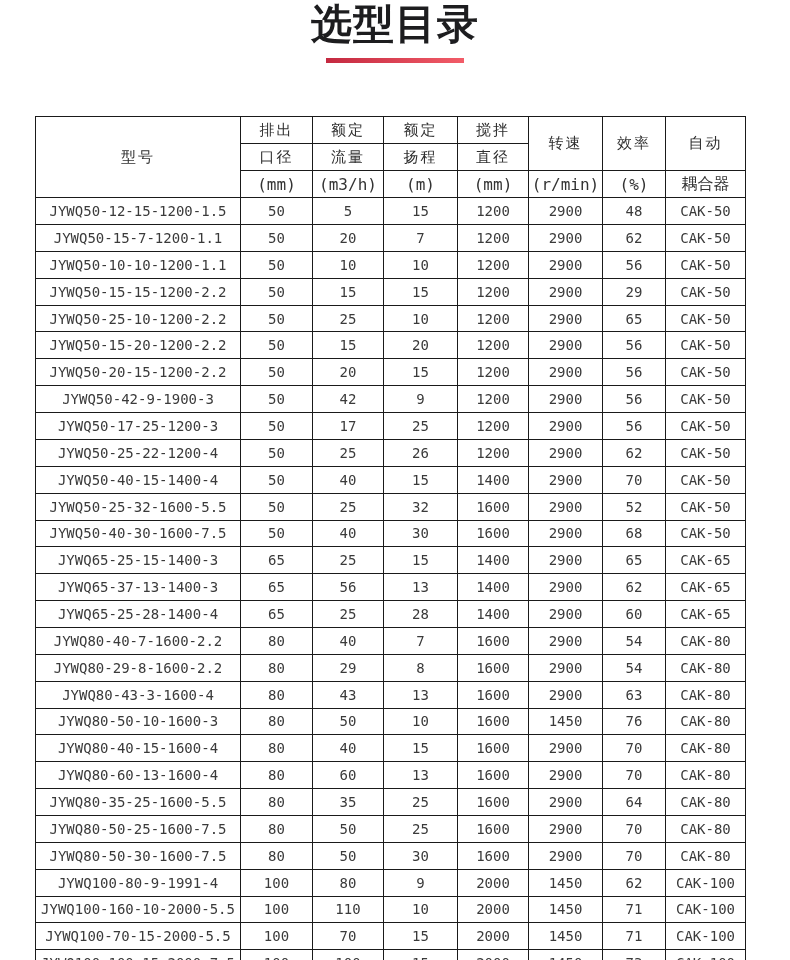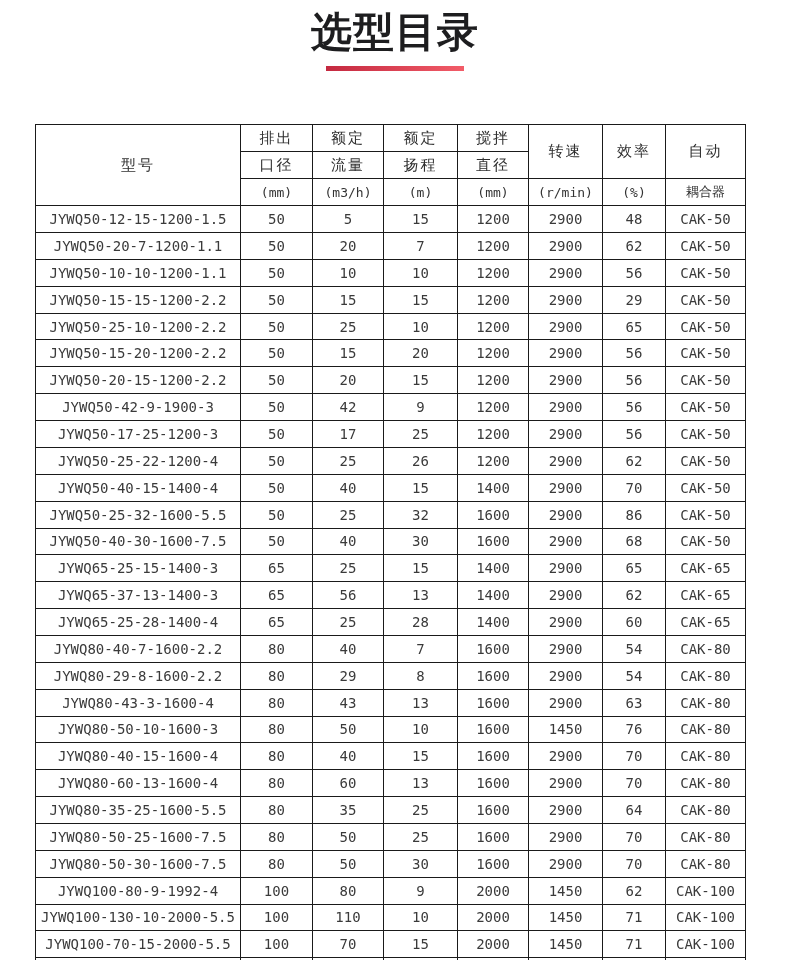--- a/index.html
+++ b/index.html
@@ -10,21 +10,20 @@
   body {
     width: 790px;
     height: 960px;
     overflow: hidden;
     position: relative;
     font-family: "DejaVu Sans", sans-serif;
     color: #333333;
   }
   .page-title {
     margin: 0;
-    padding-top: 8px;
     text-align: center;
     font-size: 41px;
     line-height: 1.2;
     font-weight: bold;
     color: #1d1d1f;
     letter-spacing: 1px;
     font-family: "DejaVu Sans", sans-serif;
   }
   .title-underline {
     width: 138px;
@@ -50,21 +49,21 @@
   }
   thead th {
     font-weight: normal;
     font-size: 15px;
     color: #2f2f2f;
     height: 26px;
     letter-spacing: 2px;
   }
   thead tr.unit-row th {
     font-family: "DejaVu Sans Mono", monospace;
-    font-size: 13px;
+    font-size: 16px;
     letter-spacing: 0;
     color: #333333;
   }
   thead th.cjk-unit {
     font-family: "DejaVu Sans", sans-serif;
     font-size: 15px;
     letter-spacing: 1px;
   }
   tbody td {
     font-family: "DejaVu Sans Mono", monospace;
@@ -122,21 +121,21 @@
         <td>JYWQ50-12-15-1200-1.5</td>
         <td>50</td>
         <td>5</td>
         <td>15</td>
         <td>1200</td>
         <td>2900</td>
         <td>48</td>
         <td>CAK-50</td>
       </tr>
       <tr>
-        <td>JYWQ50-20-7-1200-1.1</td>
+        <td>JYWQ50-15-7-1200-1.1</td>
         <td>50</td>
         <td>20</td>
         <td>7</td>
         <td>1200</td>
         <td>2900</td>
         <td>62</td>
         <td>CAK-50</td>
       </tr>
       <tr>
         <td>JYWQ50-10-10-1200-1.1</td>
@@ -228,21 +227,21 @@
         <td>70</td>
         <td>CAK-50</td>
       </tr>
       <tr>
         <td>JYWQ50-25-32-1600-5.5</td>
         <td>50</td>
         <td>25</td>
         <td>32</td>
         <td>1600</td>
         <td>2900</td>
-        <td>86</td>
+        <td>52</td>
         <td>CAK-50</td>
       </tr>
       <tr>
         <td>JYWQ50-40-30-1600-7.5</td>
         <td>50</td>
         <td>40</td>
         <td>30</td>
         <td>1600</td>
         <td>2900</td>
         <td>68</td>
@@ -362,31 +361,31 @@
         <td>JYWQ80-50-30-1600-7.5</td>
         <td>80</td>
         <td>50</td>
         <td>30</td>
         <td>1600</td>
         <td>2900</td>
         <td>70</td>
         <td>CAK-80</td>
       </tr>
       <tr>
-        <td>JYWQ100-80-9-1992-4</td>
+        <td>JYWQ100-80-9-1991-4</td>
         <td>100</td>
         <td>80</td>
         <td>9</td>
         <td>2000</td>
         <td>1450</td>
         <td>62</td>
         <td>CAK-100</td>
       </tr>
       <tr>
-        <td>JYWQ100-130-10-2000-5.5</td>
+        <td>JYWQ100-160-10-2000-5.5</td>
         <td>100</td>
         <td>110</td>
         <td>10</td>
         <td>2000</td>
         <td>1450</td>
         <td>71</td>
         <td>CAK-100</td>
       </tr>
       <tr>
         <td>JYWQ100-70-15-2000-5.5</td>

